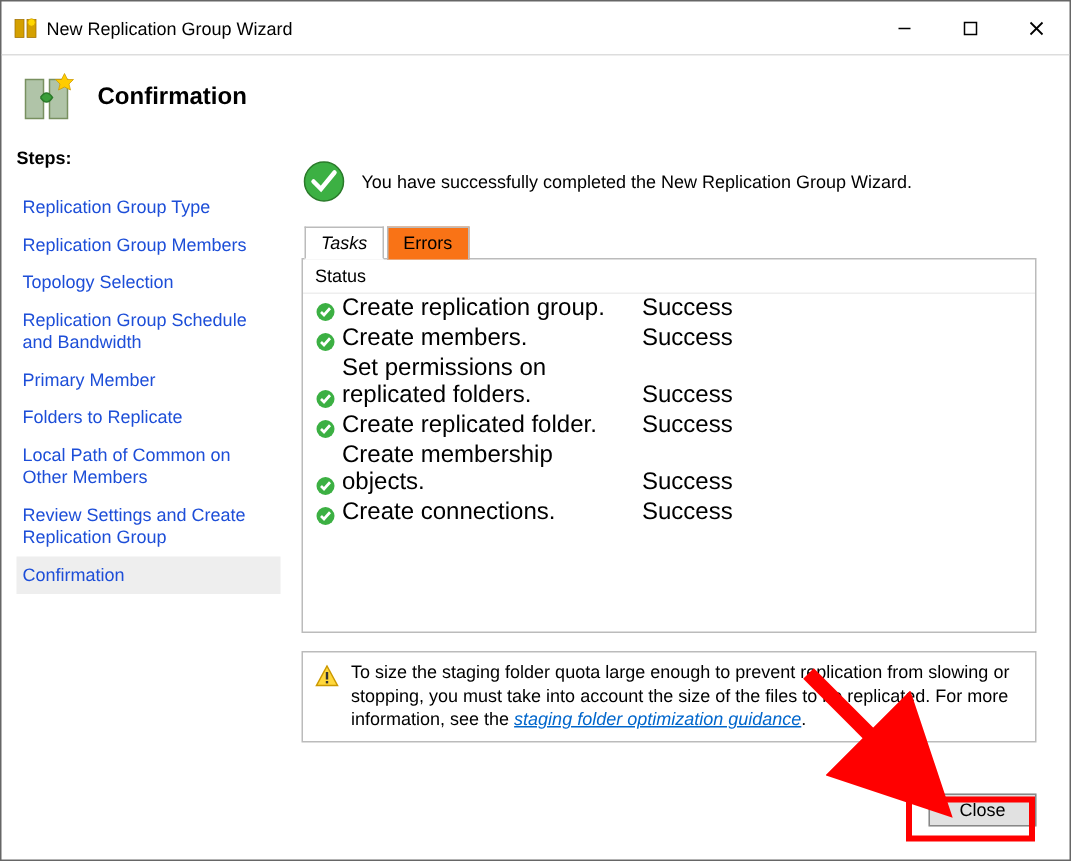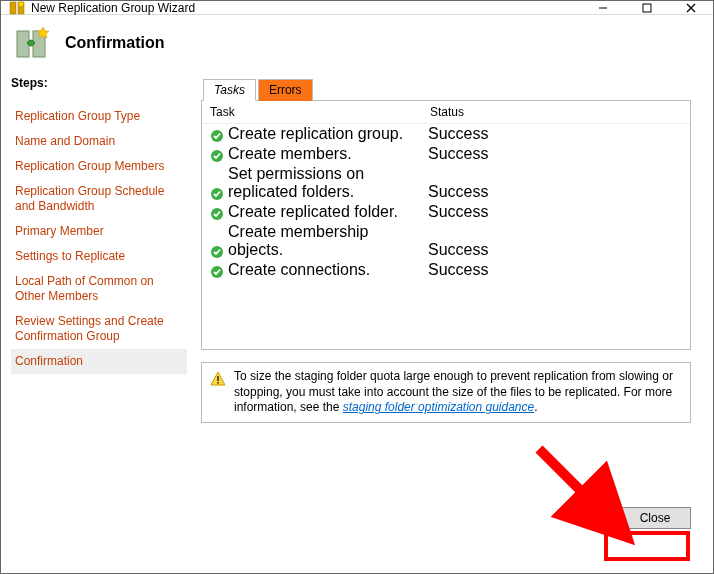--- a/index.html
+++ b/index.html
@@ -1,32 +1,32 @@
 <!DOCTYPE html>
 <html><head>
 <meta charset="utf-8">
 <style>
 * { box-sizing: border-box; margin: 0; padding: 0; font-family: "Segoe UI", Tahoma, sans-serif; }
 body { background: #fff; width: 714px; height: 574px; overflow: hidden; position: relative; border: 1px solid #666; }
 
-.titlebar { height: 14px; display: flex; align-items: center; padding: 0 0 0 8px; border-bottom: 1px solid #ddd; }
+.titlebar { height: 36px; display: flex; align-items: center; padding: 0 0 0 8px; border-bottom: 1px solid #ddd; }
 .titlebar .app-icon { width: 16px; height: 16px; margin-right: 6px; }
 .titlebar .title { font-size: 12px; flex: 1; }
 .titlebar .win-controls { display: flex; height: 100%; }
 .titlebar .win-btn { width: 44px; display: flex; align-items: center; justify-content: center; font-size: 14px; font-family: sans-serif; }
 
 .header { height: 55px; display: flex; align-items: center; padding: 0 12px; }
 .header .wizard-icon { width: 40px; height: 40px; margin-right: 12px; }
 .header .heading { font-size: 16px; font-weight: bold; }
 
 .content { display: flex; height: calc(100% - 85px); }
 
 .sidebar { width: 190px; padding: 6px 4px 6px 10px; }
 .sidebar .steps-label { font-size: 12px; font-weight: bold; margin-bottom: 14px; }
-.sidebar .step { font-size: 12px; padding: 5px 2px 5px 4px; line-height: 1.25; color: #c2410c; cursor: default; }
+.sidebar .step { font-size: 12px; padding: 5px 2px 5px 4px; line-height: 1.25; color: #1d4ed8; cursor: default; }
 .sidebar .step.selected { background: #eee; }
 
 .main { flex: 1; padding: 8px 22px 8px 10px; position: relative; display: flex; flex-direction: column; }
 
 .success-row { display: flex; align-items: center; margin-bottom: 14px; margin-top: 6px; }
 .success-row .big-check { width: 30px; height: 30px; margin-right: 10px; flex-shrink: 0; }
 .success-row .msg { font-size: 12px; }
 
 .tabs { display: flex; gap: 2px; margin-left: 2px; }
 .tab { font-size: 12px; padding: 3px 10px; border: 1px solid #bbb; border-bottom: none; background: #f97316; position: relative; top: 1px; }
@@ -95,41 +95,49 @@
   </span>
   <span class="heading">Confirmation</span>
 </div>
 
 <div class="content">
 
   <div class="sidebar">
     <div class="steps-label">Steps:</div>
     <div id="steps-container">
         <div class="step">Replication Group Type</div>
-        <div class="step">Name and Domain</div>
         <div class="step">Replication Group Members</div>
+        <div class="step">Topology Selection</div>
         <div class="step">Replication Group Schedule and Bandwidth</div>
         <div class="step">Primary Member</div>
-        <div class="step">Settings to Replicate</div>
+        <div class="step">Folders to Replicate</div>
         <div class="step">Local Path of Common on Other Members</div>
-        <div class="step">Review Settings and Create Confirmation Group</div>
+        <div class="step">Review Settings and Create Replication Group</div>
         <div class="step selected">Confirmation</div>
       </div>
   </div>
 
   <div class="main">
+    <div class="success-row">
+      <span class="big-check">
+        <svg viewBox="0 0 30 30">
+            <circle cx="15" cy="15" r="13" fill="#3cb043" stroke="#2a7a2a" stroke-width="1"></circle>
+            <path d="M 8 15 L 13 20 L 22 9" fill="none" stroke="#fff" stroke-width="3" stroke-linecap="round"></path>
+          </svg>
+      </span>
+      <span class="msg">You have successfully completed the New Replication Group Wizard.</span>
+    </div>
 
     <div class="tabs">
       <div class="tab active">Tasks</div>
       <div class="tab">Errors</div>
     </div>
 
     <div class="tab-panel">
       <div class="task-head">
-        <div class="col-task">Task</div>
         <div class="col-status">Status</div>
       </div>
       <div id="task-rows">
           <div class="task-row">
             <span class="check-ic"><svg viewBox="0 0 14 14">
                 <circle cx="7" cy="7" r="6" fill="#3cb043"></circle>
                 <path d="M4 7 L6 9 L10 4.5" fill="none" stroke="#fff" stroke-width="1.8"></path>
               </svg></span>
             <span class="task-name">Create replication group.</span>
             <span class="task-status">Success</span>

